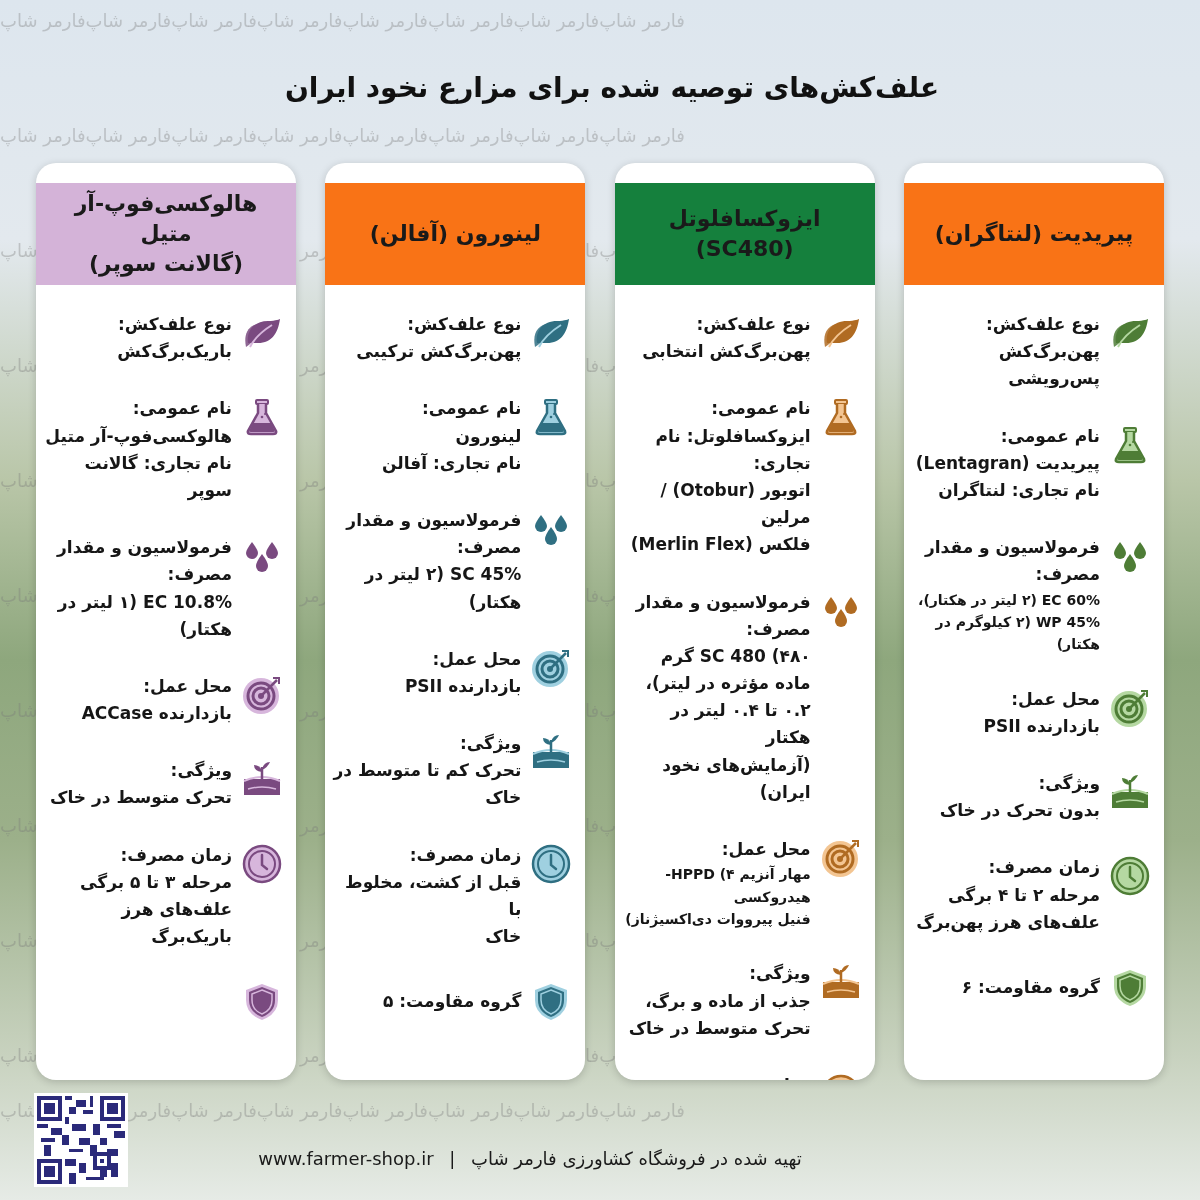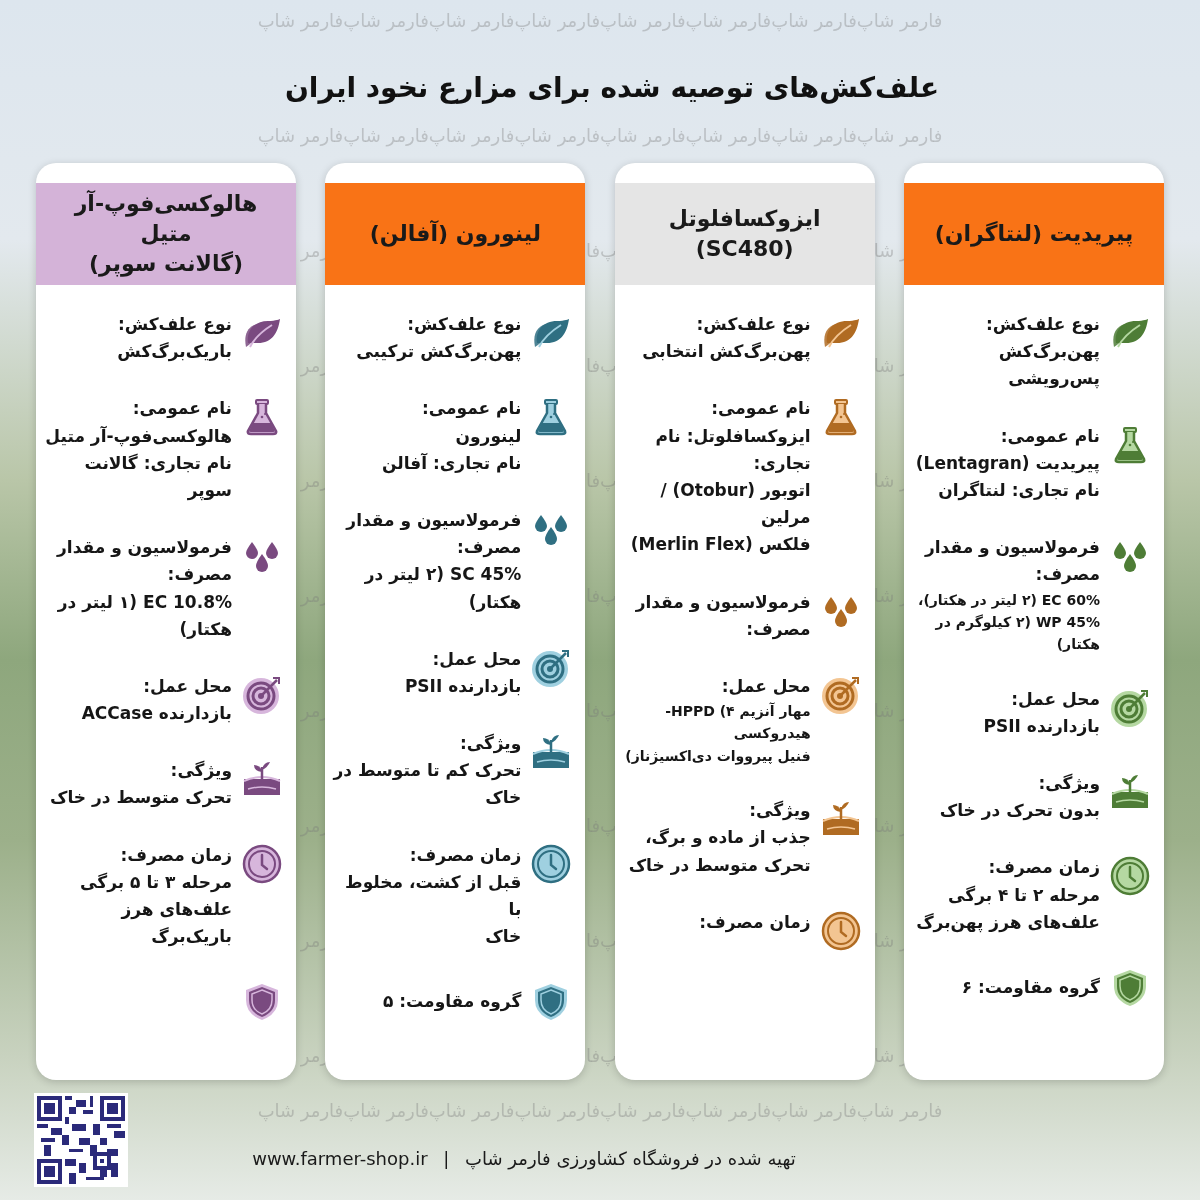--- a/index.html
+++ b/index.html
@@ -2,21 +2,21 @@
 <html><head>
 <meta charset="utf-8">
 <style>
   html, body { margin:0; padding:0; }
   body {
     width:1200px; height:1200px; position:relative; overflow:hidden;
     font-family:"DejaVu Sans", sans-serif;
     background: linear-gradient(180deg, #dde6ee 0%, #e3e9ee 20%, #b9c6a8 40%, #8ea77d 55%, #9cb08a 70%, #c8d2bf 88%, #e6ebe6 100%);
   }
   .watermarks { position:absolute; inset:0; pointer-events:none; }
-  .wm-row { position:absolute; left:0; width:1200px; display:flex; justify-content:center; color:rgba(120,120,120,0.35); font-size:18px; }
+  .wm-row { position:absolute; left:0; width:1200px; display:flex; justify-content:flex-start; color:rgba(120,120,120,0.35); font-size:18px; }
   .title {
     position:absolute; top:52px; left:12px; width:1200px; text-align:center;
     font-size:28px; font-weight:bold; color:#111; direction:rtl;
   }
   .cards {
     position:absolute; top:163px; left:36px; width:1128px; height:917px;
     display:flex; flex-direction:row-reverse; justify-content:space-between;
   }
   .card {
     width:260px; height:917px; background:#fff; border-radius:20px; overflow:hidden;
@@ -29,21 +29,21 @@
   .card-head span { white-space:pre-line; }
   .card-body { padding:26px 12px 0 8px; }
   .item { display:flex; flex-direction:row; align-items:flex-start; margin-bottom:30px; }
   .icon { width:44px; height:44px; flex:0 0 44px; margin-left:8px; display:flex; align-items:center; justify-content:center; }
   .icon svg { width:40px; height:40px; }
   .txt { font-size:17px; font-weight:bold; color:#161616; line-height:1.6; }
   .label { display:block; }
   .value { display:block; white-space:pre-line; }
   .value.small { font-size:14px; }
   .footer {
-    position:absolute; top:1148px; left:4px; width:1040px; text-align:center;
+    position:absolute; top:1148px; left:10px; width:1040px; text-align:center;
     font-size:18px; color:#1a1a1a; direction:rtl;
   }
   .footer .sep { margin:0 10px; }
   .footer .url { font-weight:normal; direction:ltr; unicode-bidi:embed; }
   .qr { position:absolute; left:34px; top:1093px; width:94px; height:94px; background:#fff; padding:3px; box-sizing:border-box; }
 </style>
 </head>
 <body>
 
 <div class="watermarks" id="wm">
@@ -262,21 +262,21 @@
               <path d="M20 2 L36 8 V18 Q36 32 20 38 Q4 32 4 18 V8 Z" fill="#b5d8a2"></path>
               <path d="M20 5 L33 10 V18 Q33 30 20 35 Q7 30 7 18 V10 Z" fill="#4e7d36"></path>
               <path d="M20 8 L30 12 V18 Q30 28 20 32 Q10 28 10 18 V12 Z" fill="none" stroke="#b5d8a2" stroke-width="1.5"></path>
             </svg>
           </span>
           <div class="txt" style="padding-top: 8px;">گروه مقاومت: ۶</div>
         </div>
       </div>
     </div>
     <div class="card">
-      <div class="card-head" style="background: #e5e5e5;">
+      <div class="card-head" style="background: #15803d;">
         <span>ایزوکسافلوتل
 (SC480)</span>
       </div>
       <div class="card-body">
         <div class="item">
           <span class="icon">
             <svg viewBox="0 0 40 40">
               <path d="M6 30 C4 18 12 8 26 8 C34 8 38 6 38 6 C36 20 30 30 16 30 Z" fill="#b06b22"></path>
               <path d="M4 34 C2 24 4 16 12 12 C16 10 18 14 16 20 C14 26 10 30 4 34Z" fill="#b06b22" opacity="0.85"></path>
               <path d="M8 34 Q14 22 30 12" stroke="#f3c592" stroke-width="2" fill="none"></path>
@@ -307,20 +307,24 @@
         <div class="item">
           <span class="icon">
             <svg viewBox="0 0 40 40">
               <path d="M10 6 Q4 14 4 17 A6 6 0 0 0 16 17 Q16 14 10 6Z" fill="#b06b22"></path>
               <path d="M30 6 Q24 14 24 17 A6 6 0 0 0 36 17 Q36 14 30 6Z" fill="#b06b22"></path>
               <path d="M20 18 Q14 26 14 30 A6 6 0 0 0 26 30 Q26 26 20 18Z" fill="#b06b22"></path>
             </svg>
           </span>
           <div class="txt">
             <span class="label">فرمولاسیون و مقدار مصرف:</span>
+            <span class="value">SC 480 (۴۸۰ گرم
+ماده مؤثره در لیتر)،
+۰.۲ تا ۰.۴ لیتر در هکتار
+(آزمایش‌های نخود ایران)</span>
           </div>
         </div>
         <div class="item">
           <span class="icon">
             <svg viewBox="0 0 40 40">
               <circle cx="19" cy="21" r="18" fill="#f3c592"></circle>
               <circle cx="19" cy="21" r="13" fill="none" stroke="#b06b22" stroke-width="3"></circle>
               <circle cx="19" cy="21" r="8" fill="none" stroke="#b06b22" stroke-width="3"></circle>
               <circle cx="19" cy="21" r="3" fill="#b06b22"></circle>
               <path d="M19 21 L35 5" stroke="#b06b22" stroke-width="2.5"></path>

